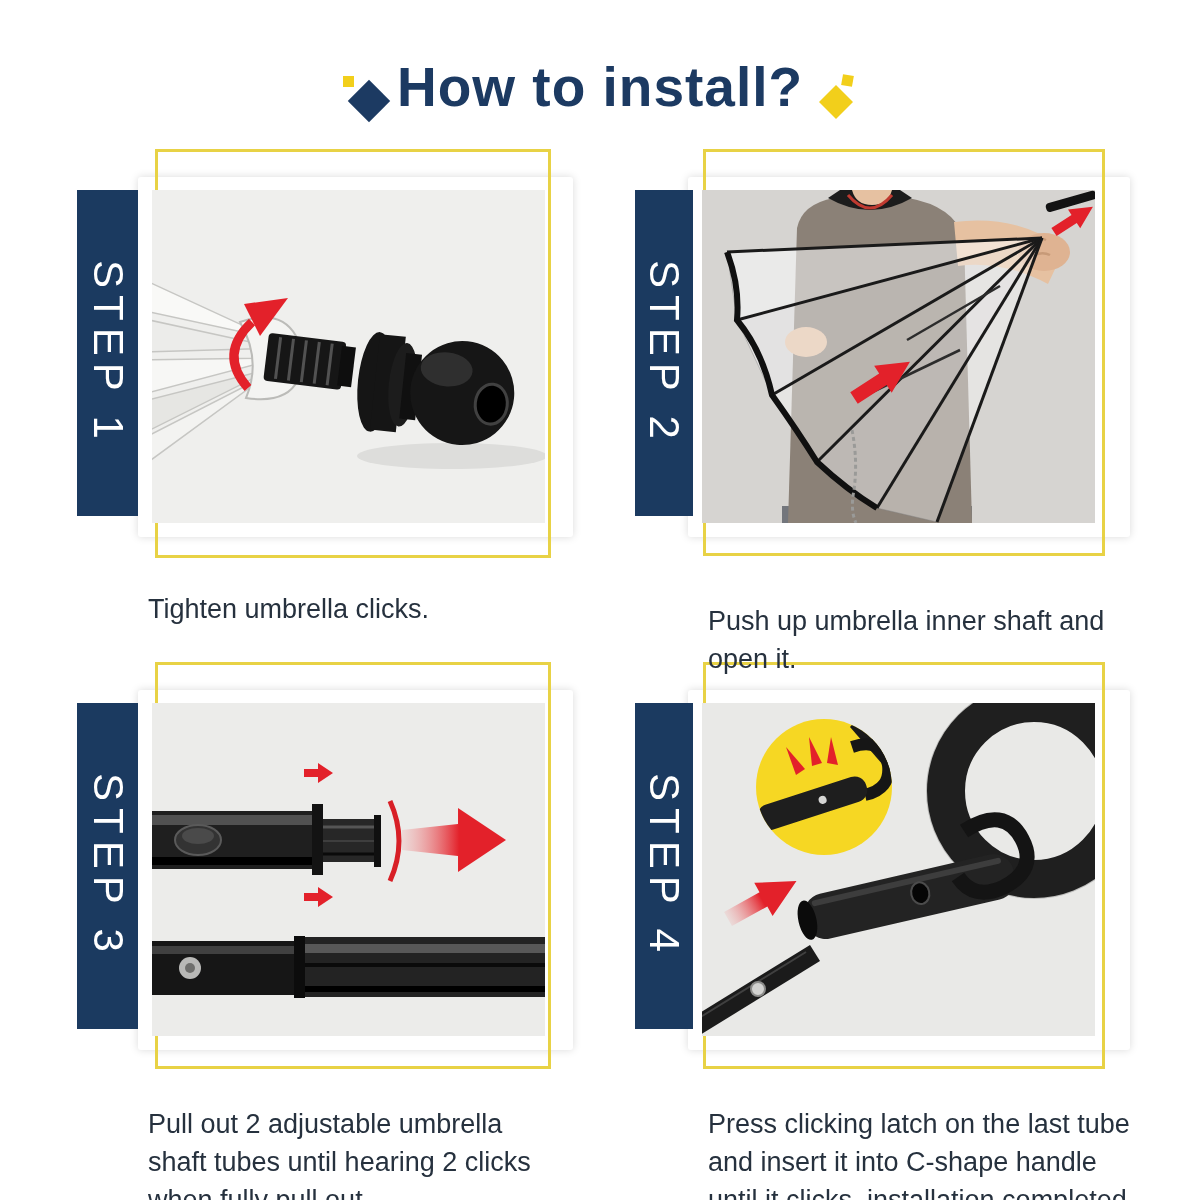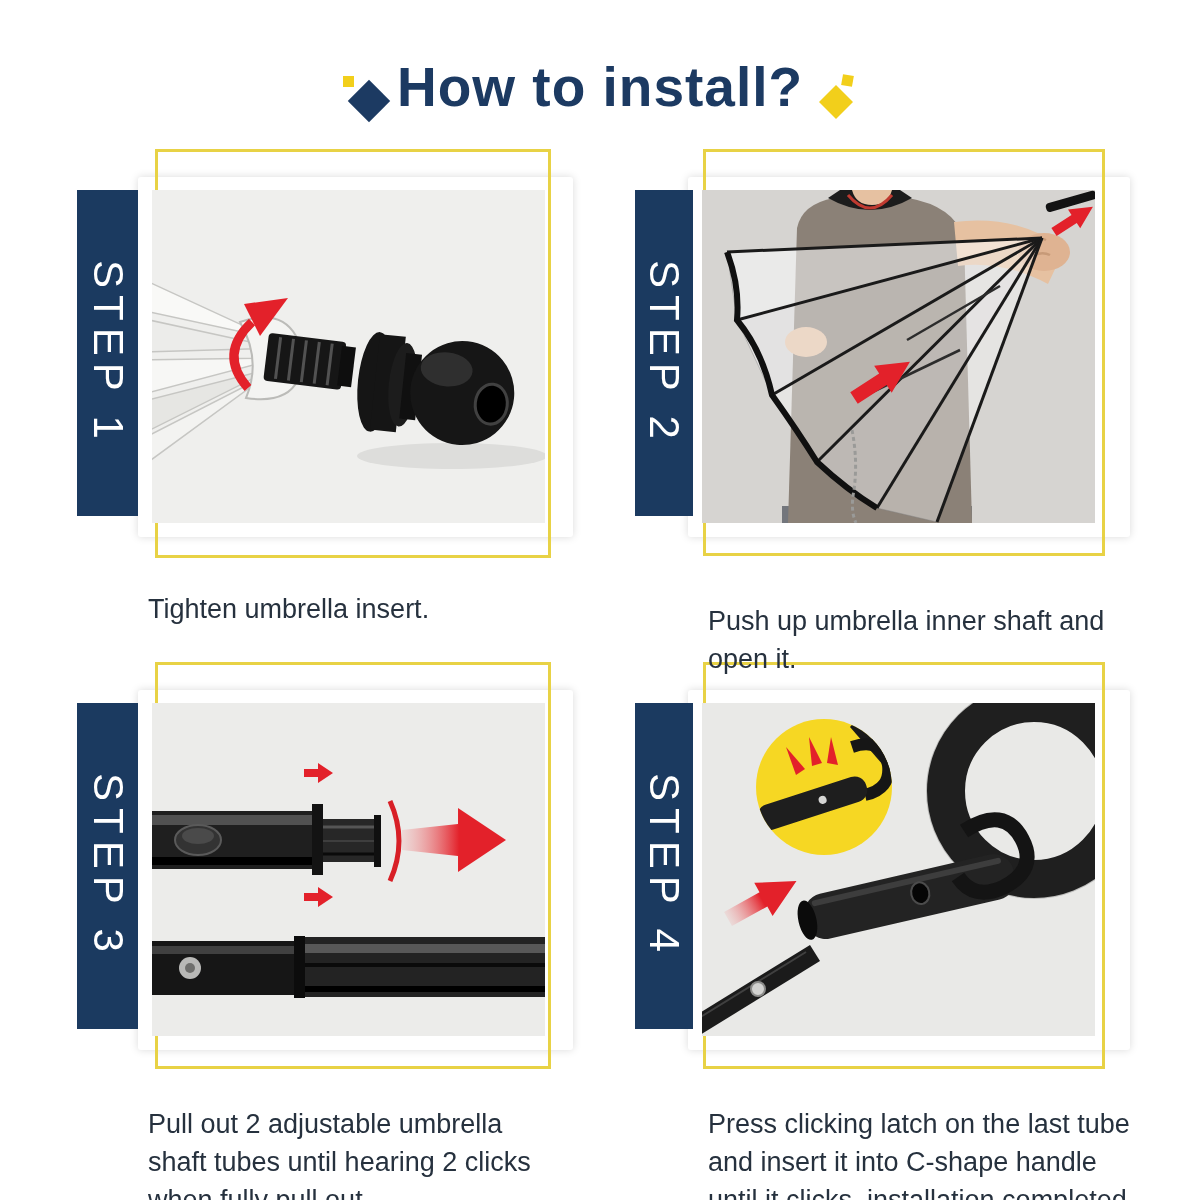--- a/index.html
+++ b/index.html
@@ -98,21 +98,21 @@
         </g>
         <g>
           <path d="M96,198 q-30,-34 4,-66" fill="none" stroke="#e3212a" stroke-width="9"></path>
           <polygon points="92,114 136,108 108,146" fill="#e3212a"></polygon>
         </g>
       </svg>
     </div>
     <div class="banner q1-banner">
       <span>STEP 1</span>
     </div>
-    <p class="caption q1-caption">Tighten umbrella insert.</p>
+    <p class="caption q1-caption">Tighten umbrella clicks.</p>
   </section>
 
   <section>
     <div class="frame q2-frame"></div>
     <div class="card q2-card"></div>
     <div class="photo q2-photo">
       <svg viewBox="0 0 393 333">
         <rect width="393" height="333" fill="#d6d4d1"></rect>
         <rect x="80" y="316" width="190" height="17" fill="#73767c"></rect>
         <path d="M95,38 Q100,14 132,8 L206,8 Q252,16 262,48 L270,333 L86,333 Z" fill="#8b8177"></path>

